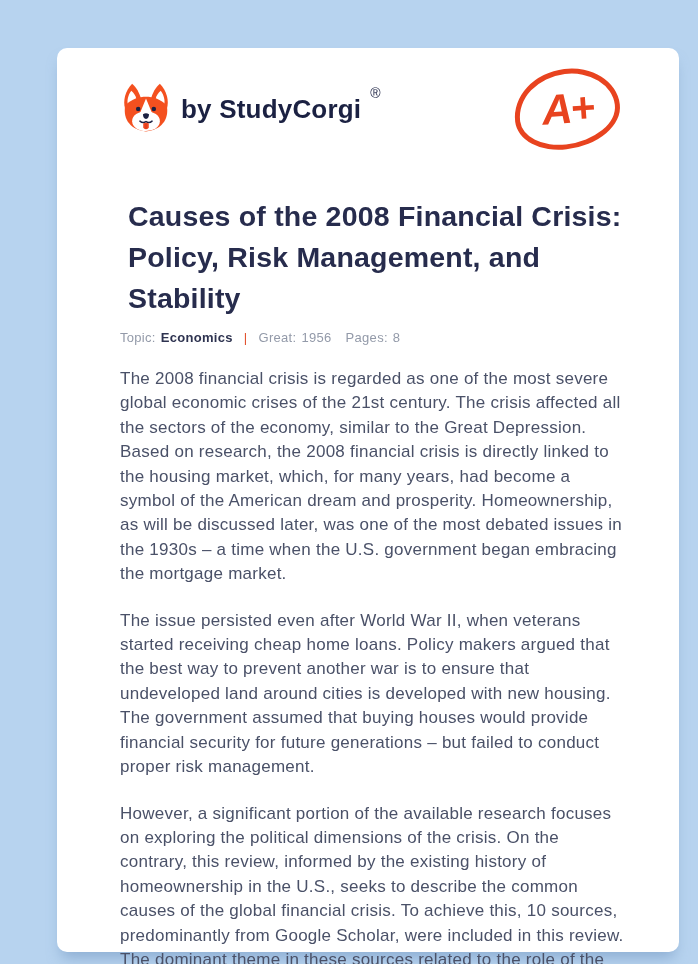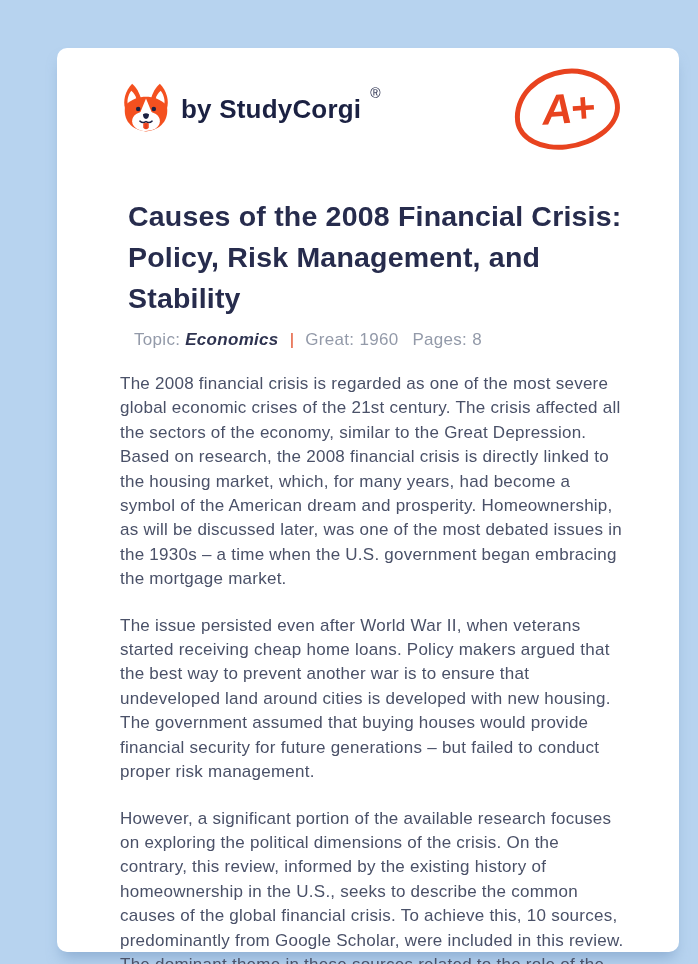--- a/index.html
+++ b/index.html
@@ -32,24 +32,24 @@
     font-family:"Liberation Sans", sans-serif;
   }
   
   h1{
     margin:44px 0 0 8px;width:508px;
     font-size:28.5px;line-height:41px;font-weight:800;color:#272c4d;
     letter-spacing:.2px;
   }
   .meta{
     margin-top:11px;display:flex;align-items:center;
-    font-size:17px;color:#939aa9;letter-spacing:.3px;margin-left:14px;
+    font-size:13px;color:#939aa9;letter-spacing:.3px;
   }
   .meta .lbl{margin-right:5px;}
-  .topic{color:#2e3350;font-weight:700;text-decoration:none;cursor:pointer;font-style:italic;}
+  .topic{color:#2e3350;font-weight:700;text-decoration:none;cursor:pointer;}
   .sep{color:#e2502c;margin:0 11px;}
   .meta .val{margin-right:14px;color:#939aa9;}
   
   h2{margin:31px 0 0 0;font-size:19px;font-weight:800;color:#272c4d;letter-spacing:.2px;}
   p{
     margin:22px 0 0 0;width:504px;
     font-size:17px;line-height:24.4px;color:#4a5168;letter-spacing:.25px;
   }
   svg .ink{fill:#1b2142;}
 </style>
@@ -91,21 +91,21 @@
     </div>
   </div>
 
   <h1>Causes of the 2008 Financial Crisis: Policy, Risk Management, and Stability</h1>
 
   <div class="meta">
     <span class="lbl">Topic:</span>
     <a class="topic">Economics</a>
     <span class="sep">|</span>
     <span class="lbl">Great:</span>
-    <span class="val">1960</span>
+    <span class="val">1956</span>
     <span class="lbl">Pages:</span>
     <span class="val">8</span>
   </div>
 
 
   <p>The 2008 financial crisis is regarded as one of the most severe global economic crises of the 21st century. The crisis affected all the sectors of the economy, similar to the Great Depression. Based on research, the 2008 financial crisis is directly linked to the housing market, which, for many years, had become a symbol of the American dream and prosperity. Homeownership, as will be discussed later, was one of the most debated issues in the 1930s – a time when the U.S. government began embracing the mortgage market.</p>
   <p>The issue persisted even after World War II, when veterans started receiving cheap home loans. Policy makers argued that the best way to prevent another war is to ensure that undeveloped land around cities is developed with new housing. The government assumed that buying houses would provide financial security for future generations – but failed to conduct proper risk management.</p>
   <p>However, a significant portion of the available research focuses on exploring the political dimensions of the crisis. On the contrary, this review, informed by the existing history of homeownership in the U.S., seeks to describe the common causes of the global financial crisis. To achieve this, 10 sources, predominantly from Google Scholar, were included in this review. The dominant theme in these sources related to the role of the U.S. government.</p>
 
 </div>

